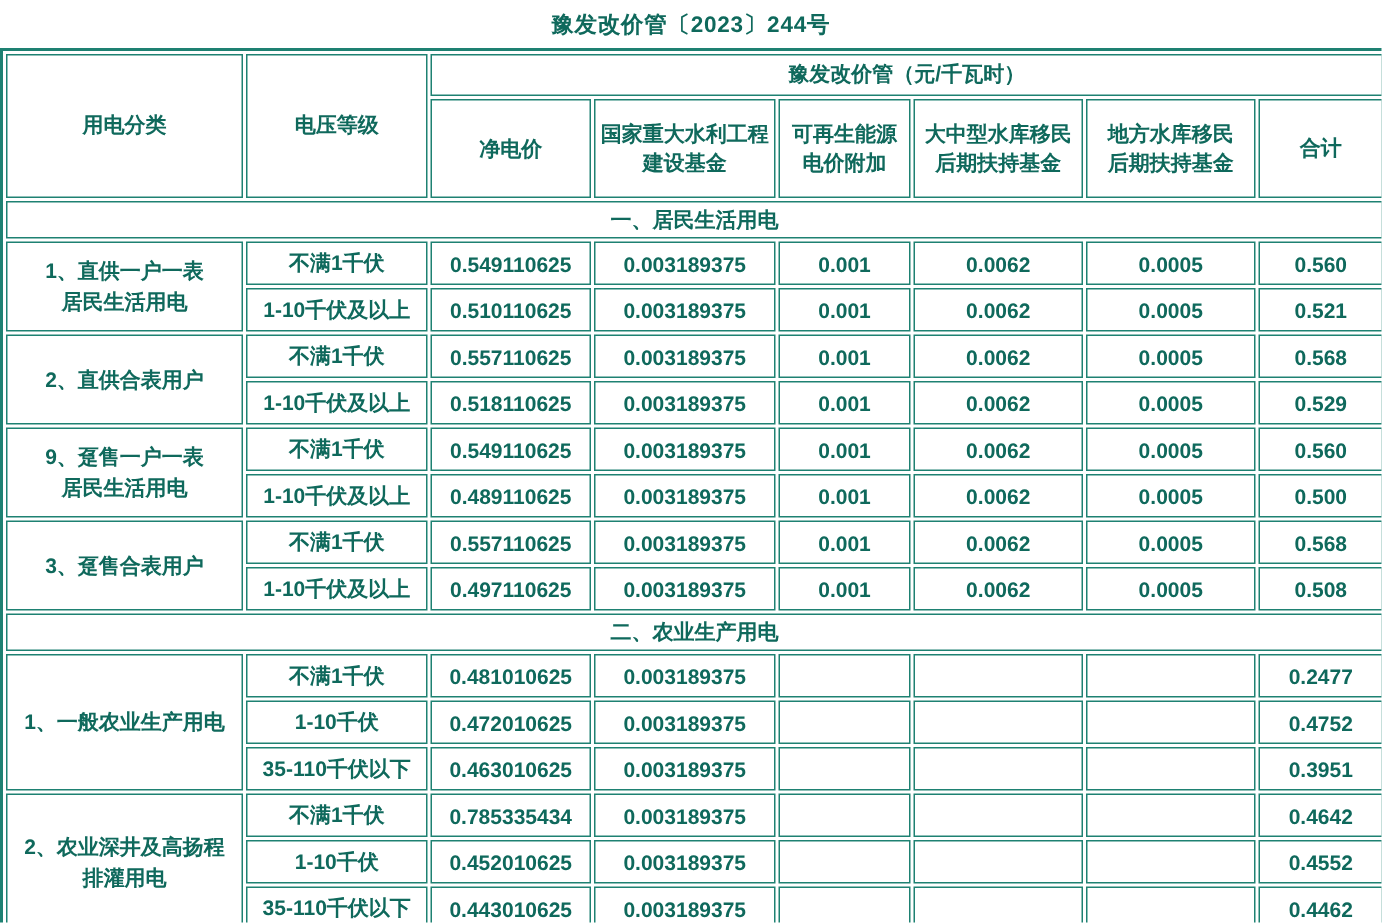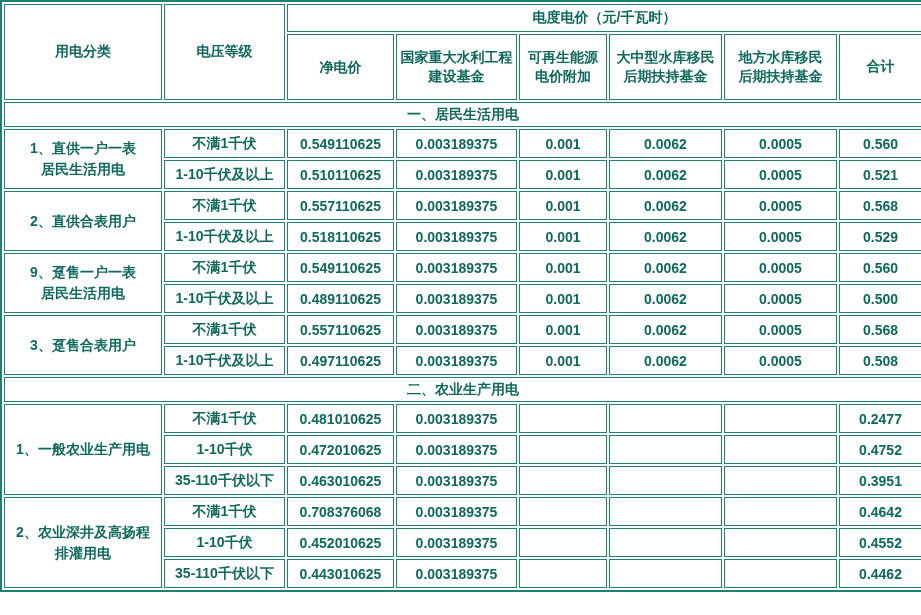--- a/index.html
+++ b/index.html
@@ -56,37 +56,38 @@
     text-align: left;
     padding-left: 12px;
     white-space: pre-line;
     line-height: 1.5;
   }
 </style>
 </head>
 <body>
 
 <div class="page">
+  <div class="doc-title">豫发改价管〔2023〕244号</div>
 
   <table class="tariff">
     <colgroup>
       <col style="width:158px">
         <col style="width:121px">
         <col style="width:107px">
         <col style="width:121px">
       <col style="width:88px">
         <col style="width:113px">
         <col style="width:113px">
         <col style="width:83px">
     </colgroup>
     <thead>
       <tr class="hdr-top">
         <th rowspan="2">用电分类</th>
         <th rowspan="2">电压等级</th>
-        <th colspan="6">电度电价（元/千瓦时）</th>
+        <th colspan="6">豫发改价管（元/千瓦时）</th>
       </tr>
       <tr class="hdr-sub">
         <th class="pre-line">净电价</th>
         <th class="pre-line">国家重大水利工程
 建设基金</th>
         <th class="pre-line">可再生能源
 电价附加</th>
         <th class="pre-line">大中型水库移民
 后期扶持基金</th>
         <th class="pre-line">地方水库移民
@@ -212,21 +213,21 @@
         <td></td>
         <td></td>
         <td></td>
         <td>0.3951</td>
       </tr>
 
       <tr class="data-row">
         <td rowspan="3" class="category-cell">2、农业深井及高扬程
 排灌用电</td>
         <td>不满1千伏</td>
-        <td>0.708376068</td>
+        <td>0.785335434</td>
         <td>0.003189375</td>
         <td></td>
         <td></td>
         <td></td>
         <td>0.4642</td>
       </tr>
       <tr class="data-row">
         <td>1-10千伏</td>
         <td>0.452010625</td>
         <td>0.003189375</td>

